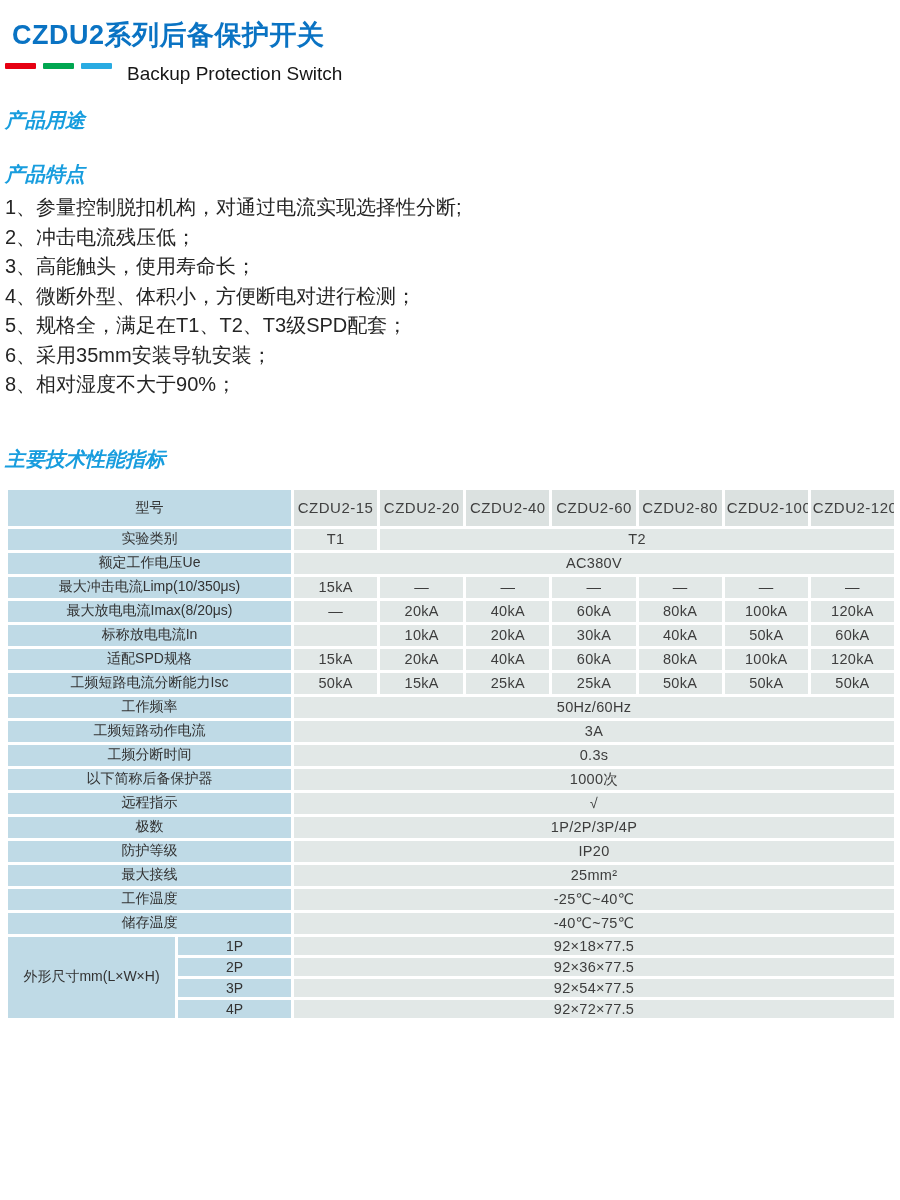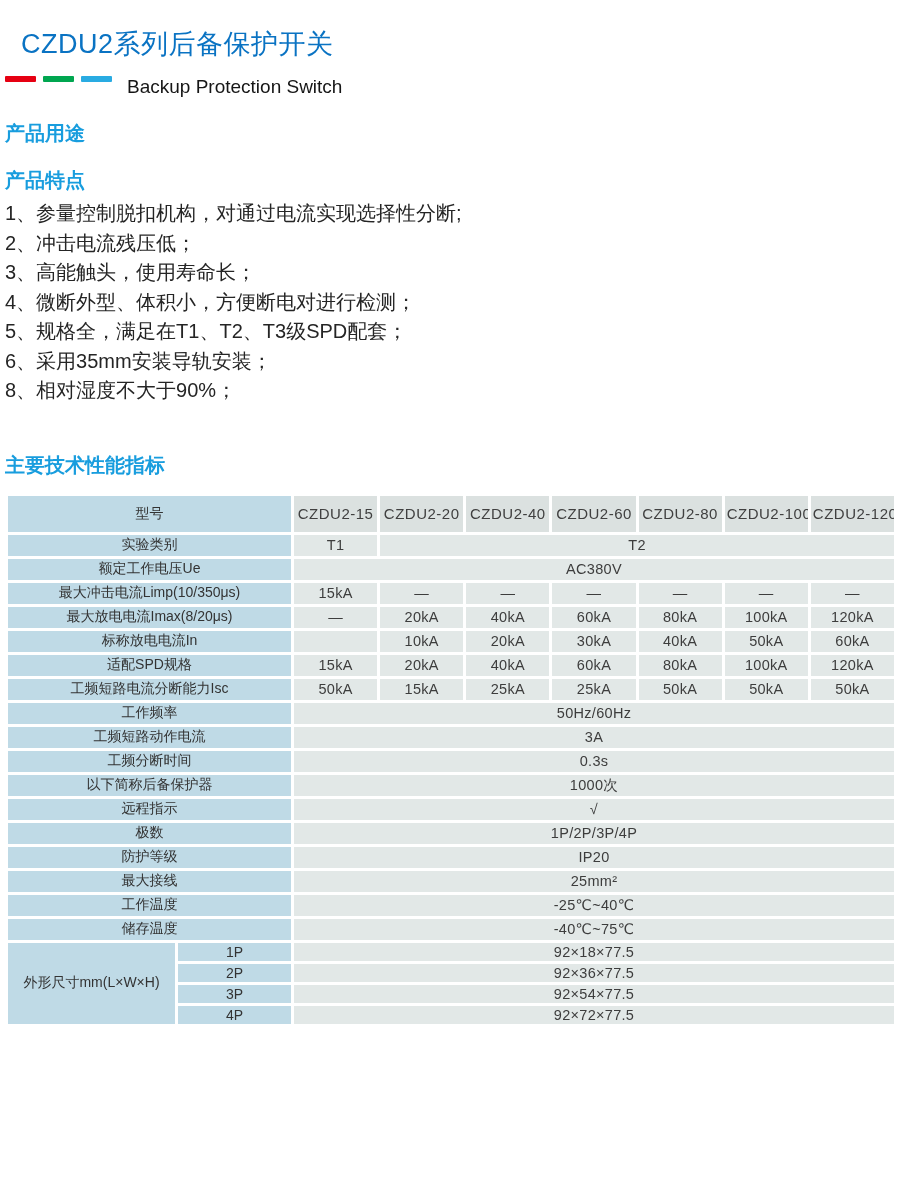--- a/index.html
+++ b/index.html
@@ -8,39 +8,39 @@
     --tbl-label-bg:#bfdae6; --tbl-header-bg:#dbe1e0; --tbl-cell-bg:#e2e8e7;
     --text-dark:#242424; --tbl-text:#3d3d3d;
   }
   html,body{margin:0;padding:0;}
   body{
     width:900px;height:1200px;overflow:hidden;background:#ffffff;
     font-family:"Liberation Sans","DejaVu Sans",sans-serif;color:var(--text-dark);
   }
   .page{padding:12px 5px 0 5px;box-sizing:border-box;}
   .title{
-    font-size:27px;font-weight:normal;color:var(--title-blue);
-    margin:16px;letter-spacing:0.5px;line-height:32px;
+    font-size:27px;font-weight:bold;color:var(--title-blue);
+    margin:7px;letter-spacing:0.5px;line-height:32px;
   }
   .subtitle-row{display:flex;margin-top:12px;height:20px;}
   .dash{height:6px;width:31px;margin-right:7px;border-radius:1px;}
   .dash.red{background:var(--dash-red);}
   .dash.green{background:var(--dash-green);}
   .dash.cyan{background:var(--dash-cyan);}
   .subtitle{font-size:19px;color:#161616;margin-left:8px;}
   .sec-heading{
     font-size:20px;font-weight:bold;color:var(--heading-blue);
-    margin:0;line-height:22px;
+    margin:0;line-height:22px;font-style:italic;
   }
   .sec-usage{margin-top:26px;}
   .usage-body{
     font-size:20px;line-height:29px;color:#252525;
     text-indent:2em;margin:10px 0 0 0;text-align:justify;
   }
-  .sec-features{margin-top:25px;}
+  .sec-features{margin-top:32px;}
   .features-list{margin-top:8px;}
   .feature-item{font-size:20px;line-height:29.5px;color:#252525;}
   .sec-specs{margin-top:48px;}
   table.specs{
     border-collapse:separate;border-spacing:3px;table-layout:fixed;
     width:892px;margin:17px 0 0 0;background:#ffffff;
   }
   table.specs td, table.specs th{
     padding:0 2px;text-align:center;vertical-align:middle;
     font-weight:normal;overflow:hidden;white-space:nowrap;

